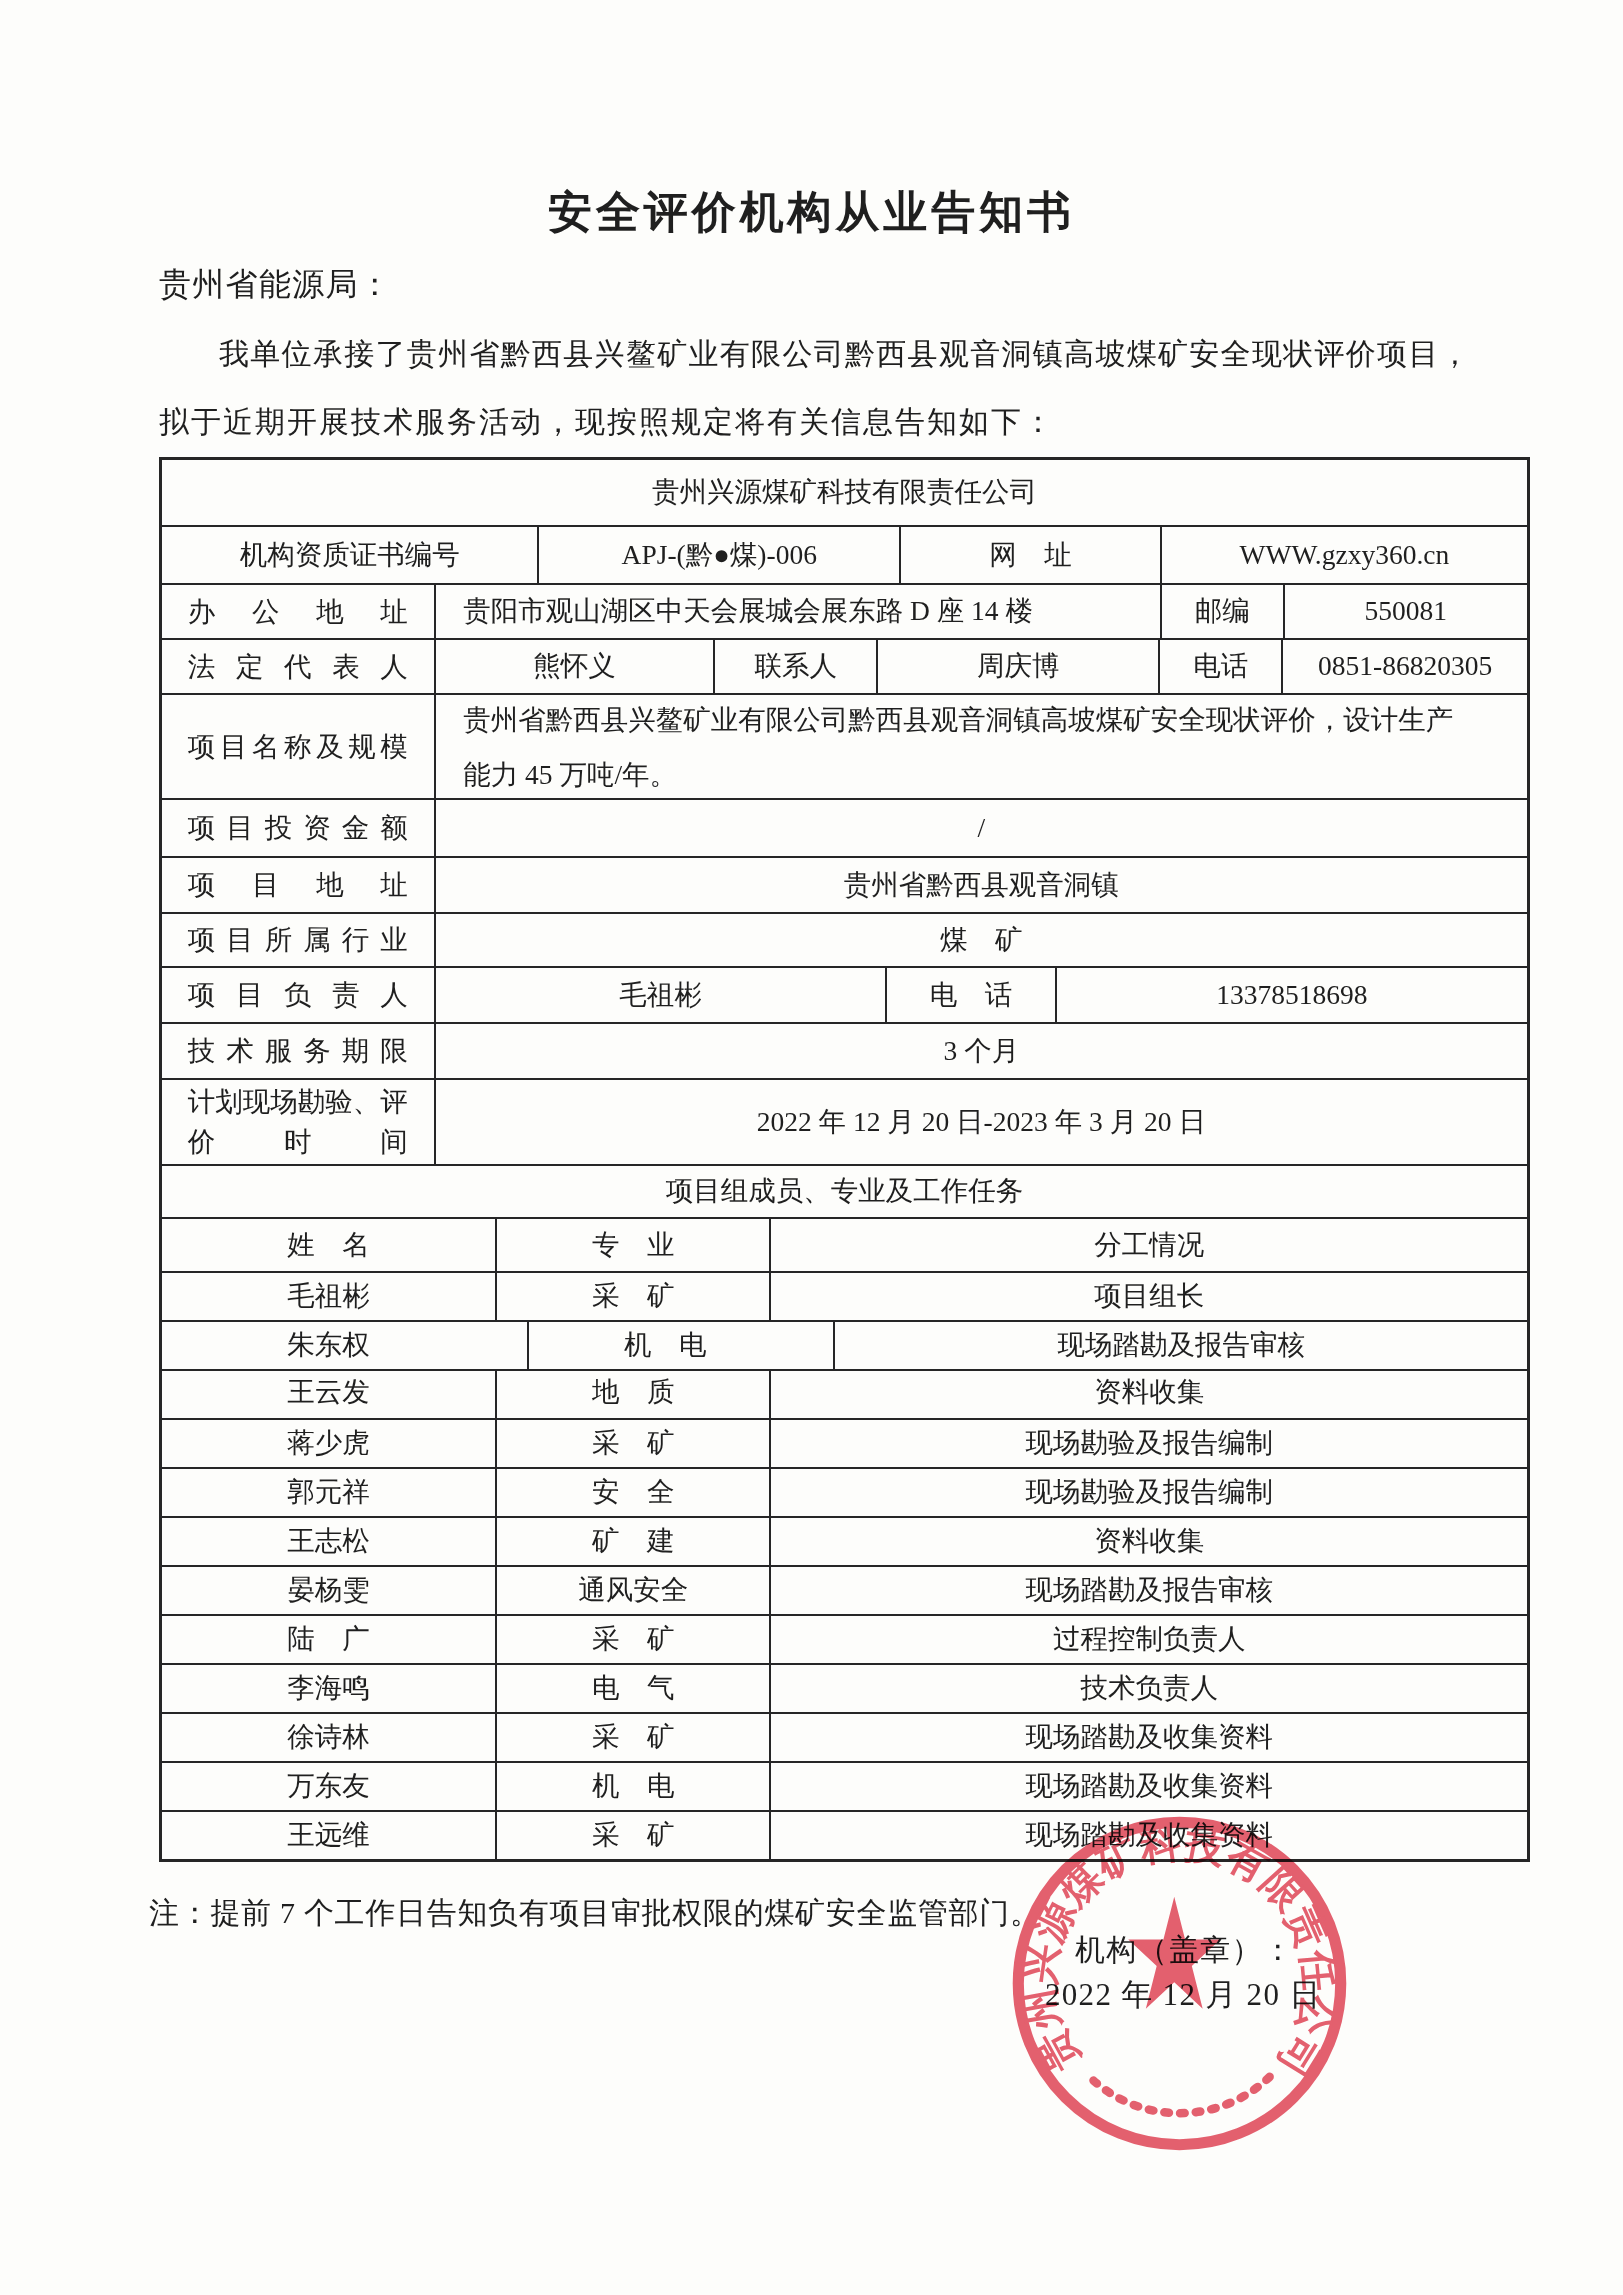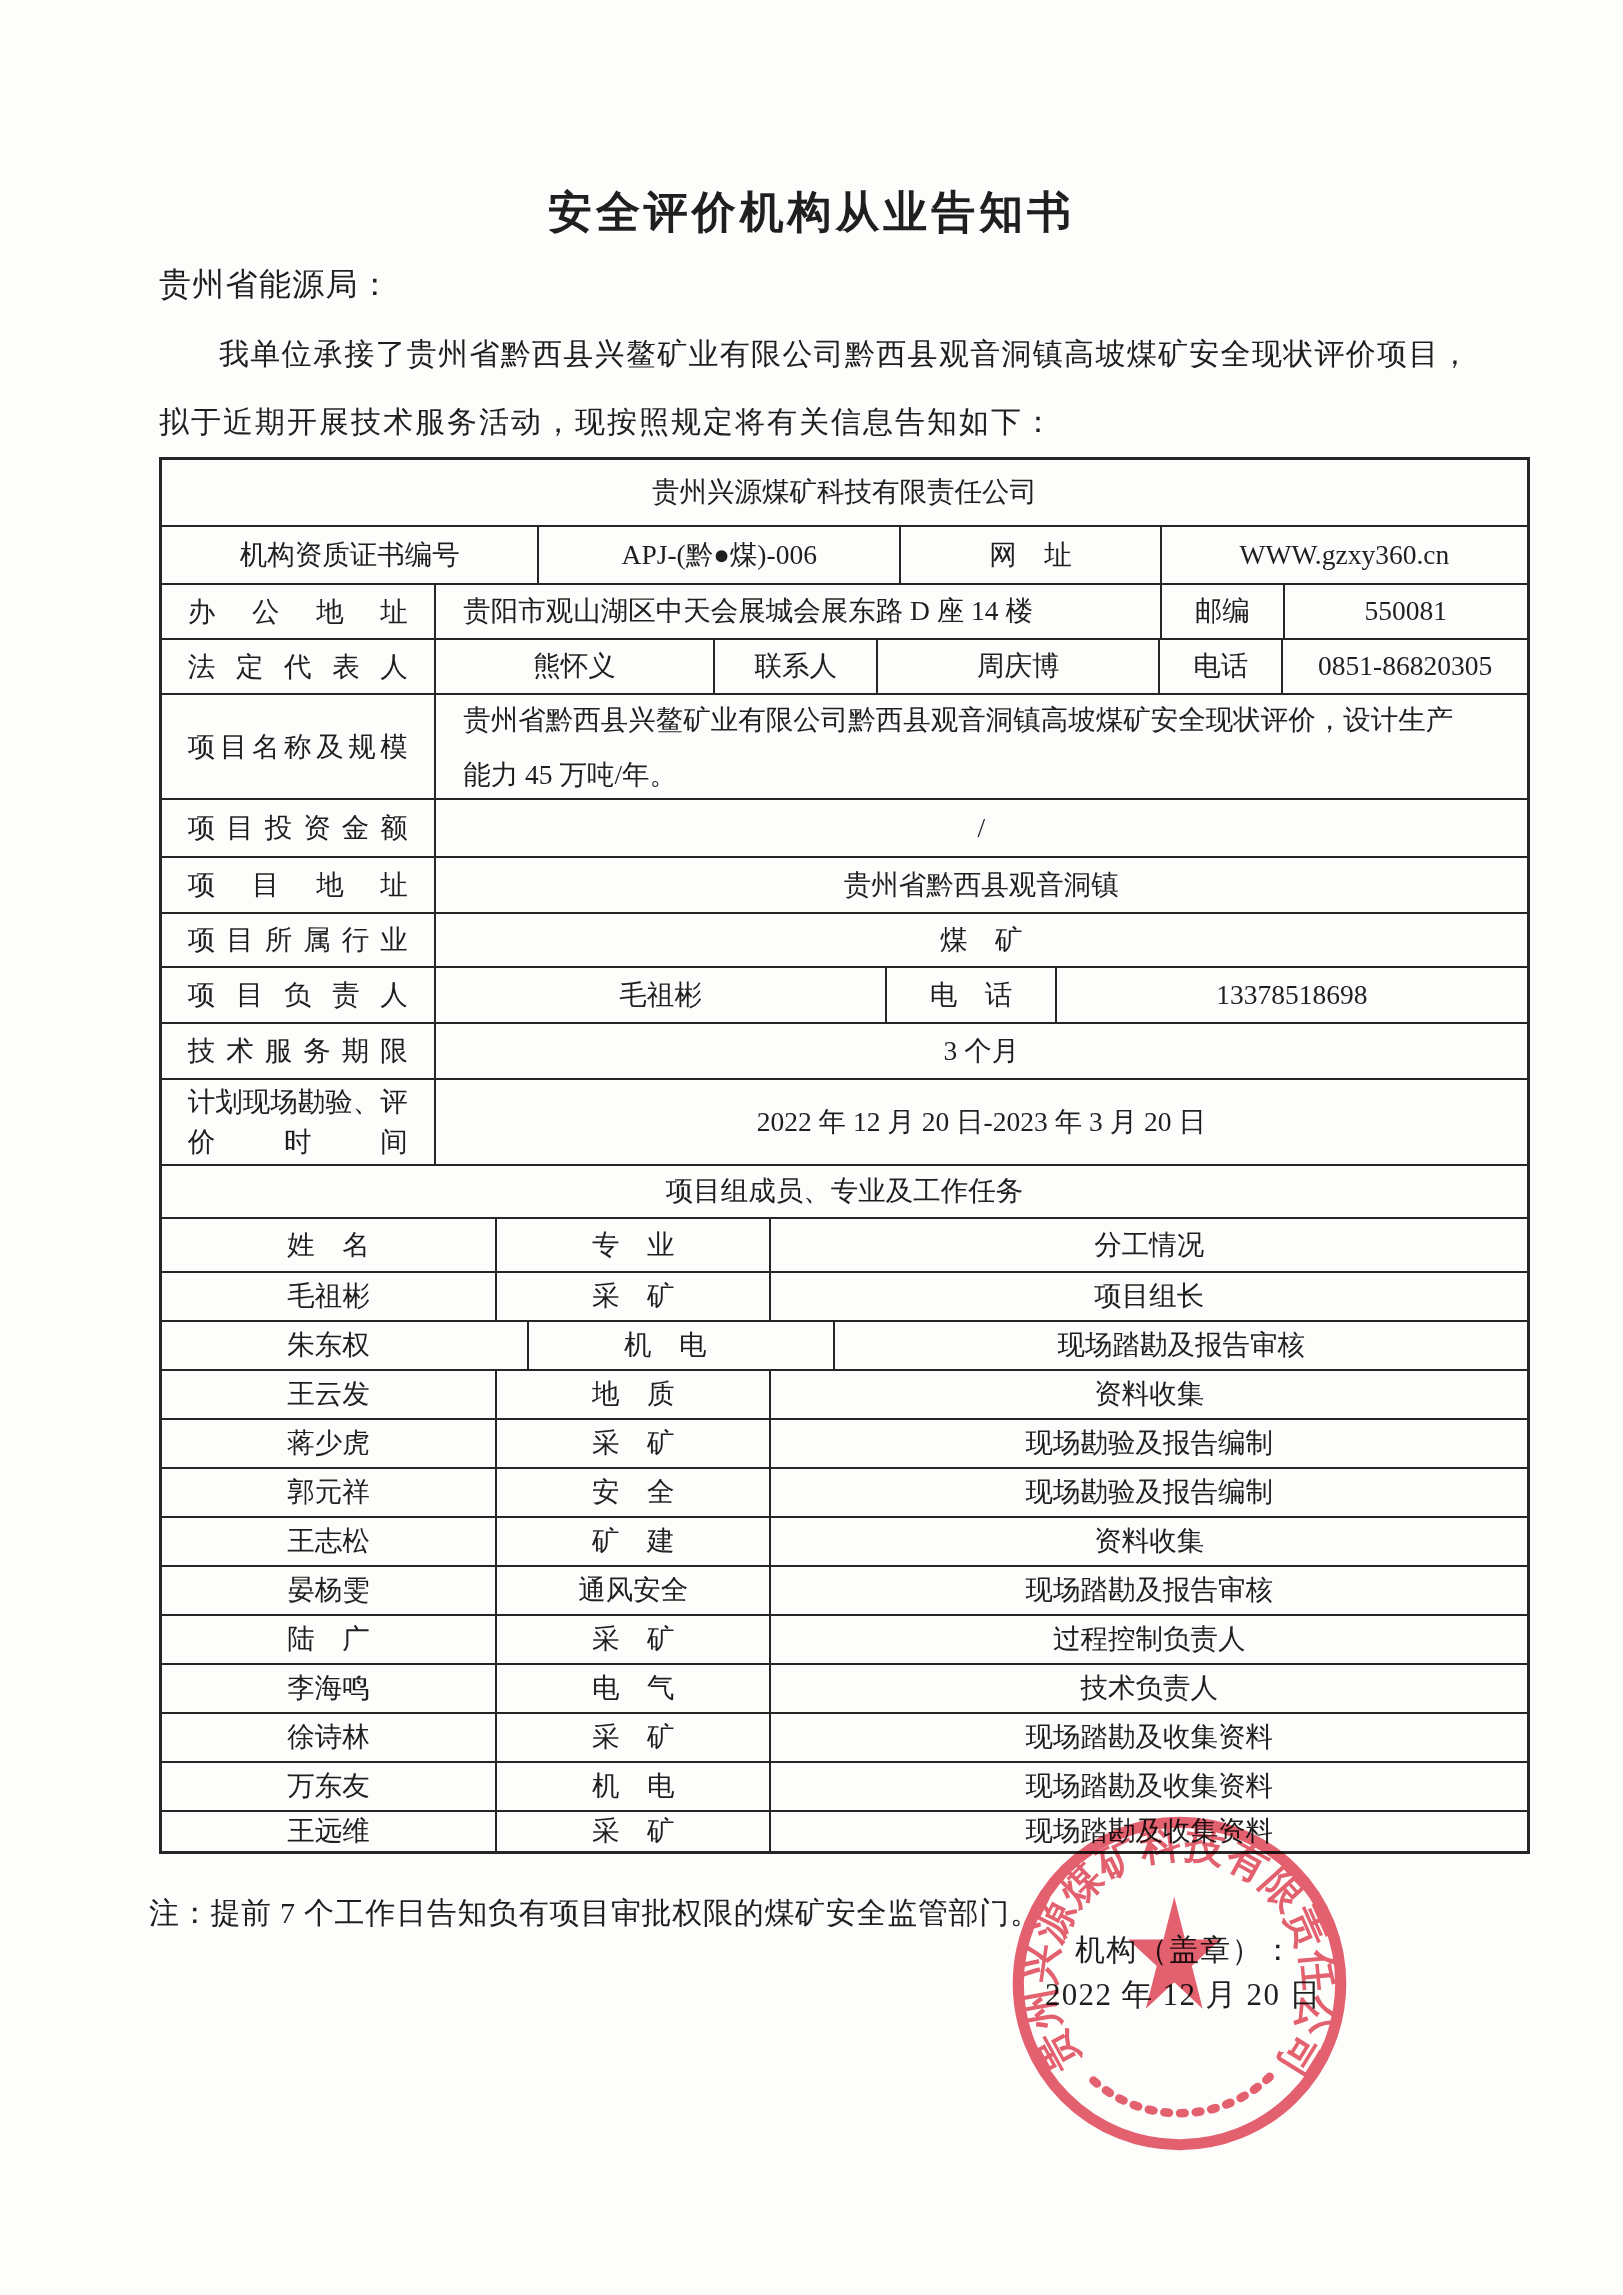--- a/index.html
+++ b/index.html
@@ -156,21 +156,21 @@
     <div class="trow" style="height:49px;">
       <div class="cell" style="width:24.4%;">毛祖彬</div>
       <div class="cell" style="width:20.1%;">采　矿</div>
       <div class="cell" style="flex:1;">项目组长</div>
     </div>
     <div class="trow" style="height:49px;gap:32px;">
       <div class="cell" style="width:24.4%;">朱东权</div>
       <div class="cell" style="width:20.1%;">机　电</div>
       <div class="cell" style="flex:1;">现场踏勘及报告审核</div>
     </div>
-    <div class="trow" style="height:49px;">
+    <div class="trow" style="height:49px;font-family:Liberation Mono, monospace;">
       <div class="cell" style="width:24.4%;">王云发</div>
       <div class="cell" style="width:20.1%;">地　质</div>
       <div class="cell" style="flex:1;">资料收集</div>
     </div>
     <div class="trow" style="height:49px;">
       <div class="cell" style="width:24.4%;">蒋少虎</div>
       <div class="cell" style="width:20.1%;">采　矿</div>
       <div class="cell" style="flex:1;">现场勘验及报告编制</div>
     </div>
     <div class="trow" style="height:49px;">
@@ -201,21 +201,21 @@
     <div class="trow" style="height:49px;">
       <div class="cell" style="width:24.4%;">徐诗林</div>
       <div class="cell" style="width:20.1%;">采　矿</div>
       <div class="cell" style="flex:1;">现场踏勘及收集资料</div>
     </div>
     <div class="trow" style="height:49px;">
       <div class="cell" style="width:24.4%;">万东友</div>
       <div class="cell" style="width:20.1%;">机　电</div>
       <div class="cell" style="flex:1;">现场踏勘及收集资料</div>
     </div>
-    <div class="trow" style="height:41px;">
+    <div class="trow" style="height:49px;">
       <div class="cell" style="width:24.4%;">王远维</div>
       <div class="cell" style="width:20.1%;">采　矿</div>
       <div class="cell" style="flex:1;">现场踏勘及收集资料</div>
     </div>
 
   </div>
 
   <div class="note">注：提前 7 个工作日告知负有项目审批权限的煤矿安全监管部门。</div>
   <div class="seal-label">机构（盖章）：</div>
   <div class="seal-date">2022 年 12 月 20 日</div>

